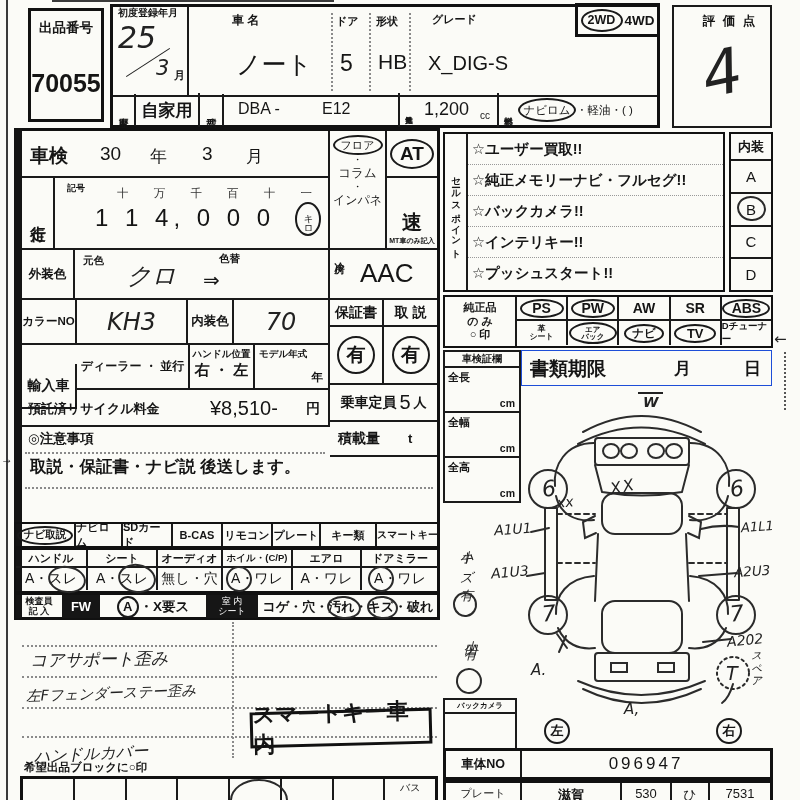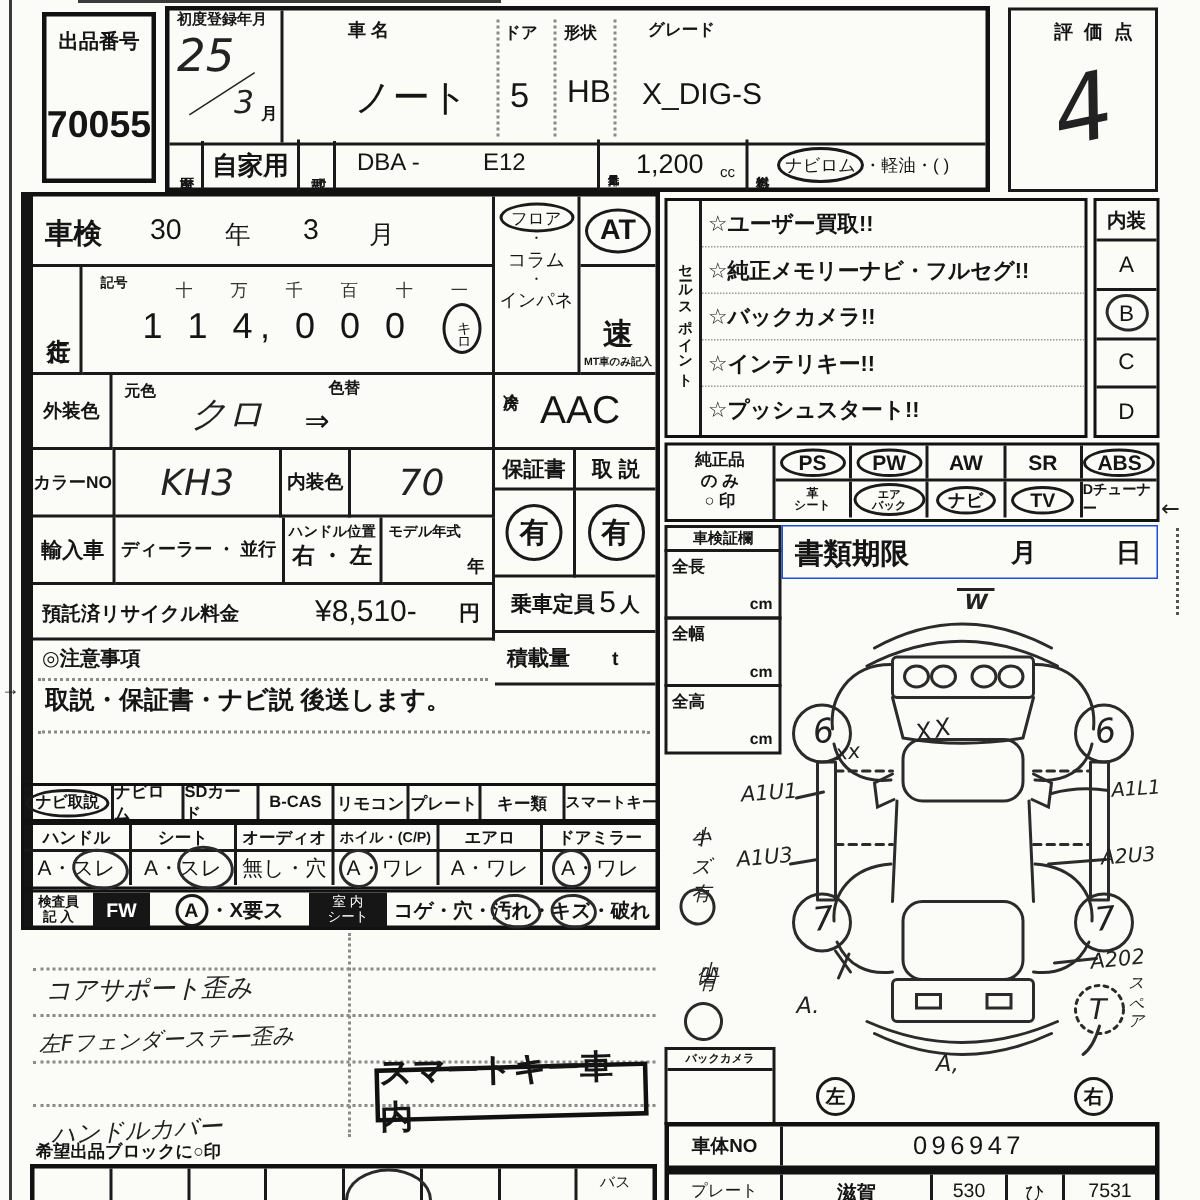--- a/index.html
+++ b/index.html
@@ -55,20 +55,24 @@
 
   <div class="abs bold" style="left:232px;top:12px;font-size:12px;">車  名</div>
   <div class="abs" style="left:236px;top:48px;font-size:25px;">ノート</div>
   <div class="abs bold" style="left:336px;top:14px;font-size:11px;">ドア</div>
   <div class="abs" style="left:340px;top:50px;font-size:23px;">5</div>
   <div class="abs bold" style="left:376px;top:14px;font-size:11px;">形状</div>
   <div class="abs" style="left:378px;top:50px;font-size:21px;">HB</div>
   <div class="abs bold" style="left:432px;top:12px;font-size:11px;">グレード</div>
   <div class="abs" style="left:428px;top:52px;font-size:20px;">X_DIG-S</div>
 
+  <div class="abs bx3 ctr" style="left:575px;top:3px;width:85px;height:34px;gap:2px;">
+    <span class="oval bold" style="width:42px;height:23px;font-size:12.5px;">2WD</span>
+    <span class="bold" style="font-size:13.5px;">4WD</span>
+  </div>
 
   <div class="abs bx" style="left:672px;top:5px;width:100px;height:123px;border-width:2.5px;">
     <div class="ctr bold" style="font-size:12.5px;margin-top:6px;letter-spacing:2px;padding-left:16px;">評 価 点</div>
     <div class="ctr hw" style="font-size:62px;margin-top:6px;transform:rotate(-12deg);font-weight:300;">4</div>
   </div>
 
   <div class="abs ctr vtext bold" style="left:112px;top:94px;width:24px;height:32px;font-size:10px;border-right:2px solid #1a1a1a;">車歴</div>
   <div class="abs ctr bold" style="left:136px;top:93px;width:64px;height:34px;font-size:17px;border-right:2px solid #1a1a1a;">自家用</div>
   <div class="abs ctr vtext bold" style="left:200px;top:94px;width:24px;height:32px;font-size:10px;border-right:2px solid #1a1a1a;">型式</div>
   <div class="abs" style="left:238px;top:100px;font-size:16px;">DBA -</div>
@@ -137,21 +141,21 @@
 
   <div class="abs brd-b ctr bold brd-r" style="left:330px;top:300px;width:54px;height:27px;font-size:14px;">保証書</div>
   <div class="abs brd-b ctr bold" style="left:384px;top:300px;width:53px;height:27px;font-size:14px;">取  説</div>
   <div class="abs brd-b ctr brd-r" style="left:330px;top:327px;width:54px;height:58px;">
     <span class="oval bold" style="width:38px;height:38px;font-size:19px;border-width:2.5px;">有</span>
   </div>
   <div class="abs brd-b ctr" style="left:384px;top:327px;width:53px;height:58px;">
     <span class="oval bold" style="width:38px;height:38px;font-size:19px;border-width:2.5px;">有</span>
   </div>
 
-  <div class="abs brd-r brd-b ctr bold" style="left:22px;top:345px;width:55px;height:45px;font-size:14px;">輸入車</div>
+  <div class="abs brd-r brd-b ctr bold" style="left:22px;top:364px;width:55px;height:45px;font-size:14px;">輸入車</div>
   <div class="abs brd-r brd-b ctr bold" style="left:77px;top:345px;width:113px;height:45px;font-size:12px;">ディーラー ・ 並行</div>
   <div class="abs brd-r brd-b col" style="left:190px;top:345px;width:65px;height:45px;align-items:center;">
     <span class="bold" style="font-size:9.5px;margin-top:3px;">ハンドル位置</span>
     <span class="bold" style="font-size:15px;">右 ・ 左</span>
   </div>
   <div class="abs brd-r brd-b" style="left:255px;top:345px;width:75px;height:45px;">
     <span class="abs bold" style="left:4px;top:3px;font-size:9.5px;">モデル年式</span>
     <span class="abs bold" style="right:5px;bottom:3px;font-size:11.5px;">年</span>
   </div>
 

